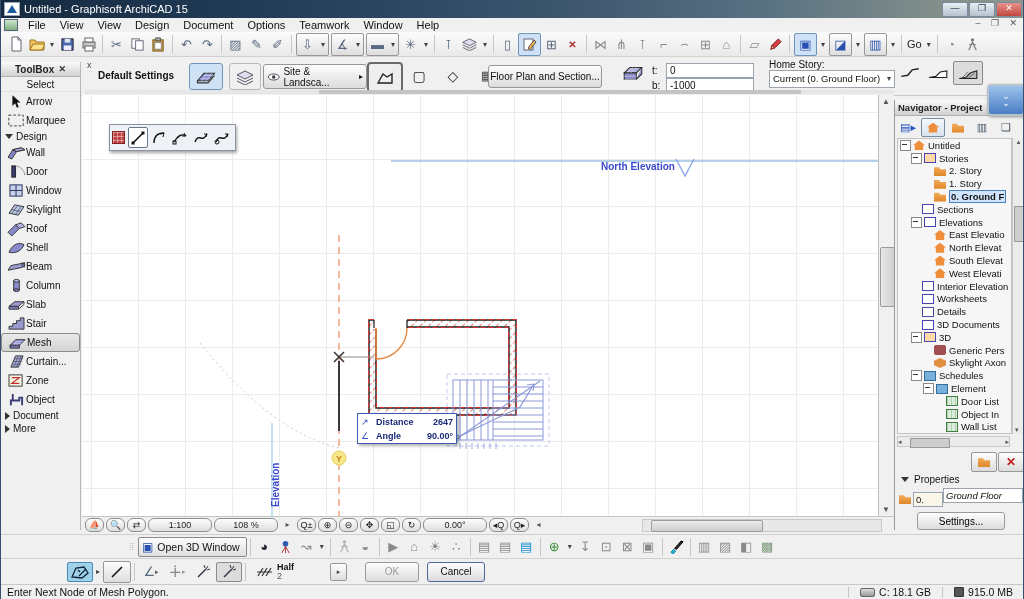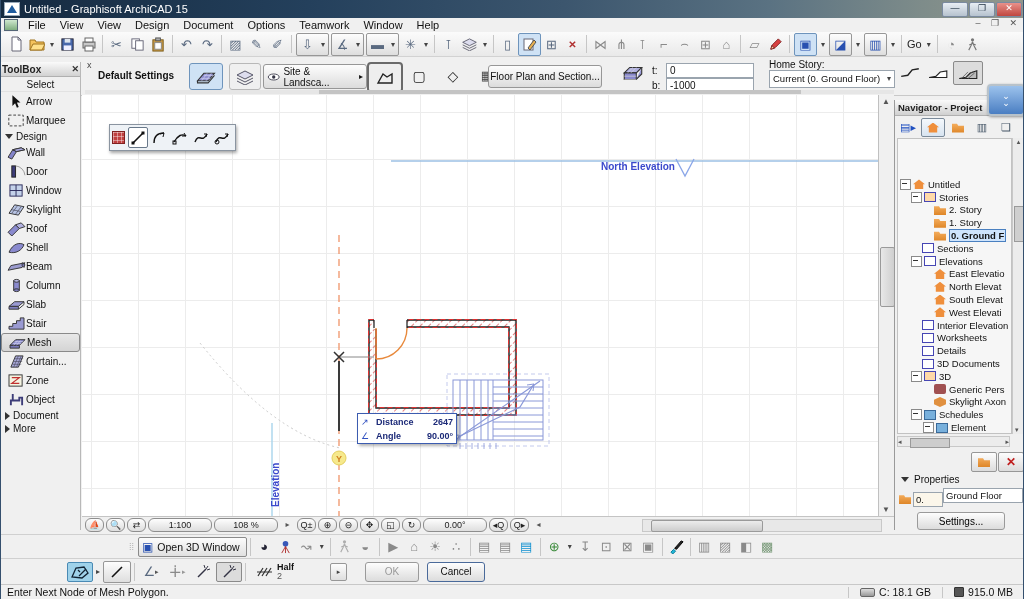--- a/index.html
+++ b/index.html
@@ -34,21 +34,21 @@
   .gotext{font-size:11px;color:#222;padding:0 2px;}
   
   #inforow{left:0;top:57px;width:1024px;height:38px;background:#f0f0f0;border-bottom:1px solid #c8c8c8;}
   .ibtn{border:1px solid #979797;border-radius:3px;background:linear-gradient(#fdfdfd,#dcdcdc);display:inline-flex;align-items:center;justify-content:center;font-size:10px;color:#111;}
   .fld{background:#fff;border:1px solid #9aa4ae;font-size:10px;color:#111;padding:0 3px;line-height:13px;height:13px;}
   .lbl10{font-size:10px;color:#111;}
   #infoscroll{left:84px;top:90px;width:809px;height:4px;background:#e6e6e6;}
   #infoscroll .th{position:absolute;left:234px;top:0;width:482px;height:4px;background:#c4c4c4;}
   
   #toolbox{left:0;top:62px;width:80px;height:468px;background:#f0f0f0;border-right:1px solid #b8b8b8;box-sizing:border-box;z-index:5;}
-  #tbtitle{height:14px;background:linear-gradient(#fafafa,#d2d2d2);border-bottom:1px solid #b0b0b0;font-size:10px;font-weight:bold;color:#222;display:flex;align-items:center;padding:0 1px;}
+  #tbtitle{height:14px;background:linear-gradient(#fafafa,#d2d2d2);border-bottom:1px solid #b0b0b0;font-size:10px;font-weight:bold;color:#222;display:flex;align-items:center;padding:0 14px;}
   #tbtitle .x{margin-left:auto;font-size:9px;color:#333;}
   .thead{height:14px;font-size:10px;color:#111;display:flex;align-items:center;justify-content:center;background:#f0f0f0;border-bottom:1px solid #e2e2e2;}
   .thead2{height:13px;font-size:10px;color:#111;display:flex;align-items:center;padding-left:4px;gap:3px;}
   .tri-d{width:0;height:0;border-left:4px solid transparent;border-right:4px solid transparent;border-top:5px solid #333;}
   .tri-r{width:0;height:0;border-top:4px solid transparent;border-bottom:4px solid transparent;border-left:5px solid #333;}
   .titem{height:19px;display:flex;align-items:center;padding-left:5px;font-size:10px;color:#111;}
   .titem .ticon{width:20px;height:16px;flex:none;display:flex;align-items:center;justify-content:center;}
   .titem.sel{background:linear-gradient(#e8e8e8,#d4d4d4);border:1px solid #8a8a8a;border-radius:3px;box-sizing:border-box;}
   
   #canvas{left:81px;top:95px;width:796px;height:421px;background:#fff;
@@ -77,21 +77,21 @@
   #hscroll .th{position:absolute;left:8px;top:0;width:110px;height:10px;background:linear-gradient(#ececec,#cdcdcd);border:1px solid #9a9a9a;border-radius:2px;}
   
   #navigator{left:893px;top:100px;width:131px;height:430px;background:#f0f0f0;border-left:1px solid #9a9a9a;box-sizing:border-box;z-index:4;}
   #navtitle{height:15px;background:linear-gradient(#fafafa,#d0d0d0);border-bottom:1px solid #b0b0b0;font-size:9.5px;font-weight:bold;color:#222;display:flex;align-items:center;padding:0 3px;}
   #navtitle .x{margin-left:auto;font-size:9px;}
   #naviconrow{height:21px;display:flex;align-items:center;gap:2px;padding:1px 2px;}
   .nvb{width:22px;height:17px;display:inline-flex;align-items:center;justify-content:center;font-size:11px;color:#456;}
   .nvb.on{border:1px solid #7a8a9a;border-radius:2px;background:linear-gradient(#f4f8fc,#d8e4f0);}
   #navtree{position:absolute;left:2px;top:38px;width:115px;height:296px;background:#f6f6f6;border:1px solid #c2c2c2;overflow:hidden;box-sizing:border-box;}
   .trow{height:12.8px;display:flex;align-items:center;font-size:9.5px;color:#111;white-space:nowrap;}
-  .d0{padding-left:2px;margin-top:39px;}.d1{padding-left:13px;}.d2{padding-left:25px;}.d3{padding-left:37px;}
+  .d0{padding-left:2px;}.d1{padding-left:13px;}.d2{padding-left:25px;}.d3{padding-left:37px;}
   .exp{width:9px;height:9px;border:1px solid #8a8a8a;background:#fff;flex:none;margin-right:2px;position:relative;}
   .exp::before{content:"";position:absolute;left:1px;top:3px;width:5px;height:1px;background:#333;}
   .noexp{width:11px;flex:none;}
   .ni{width:12px;height:10px;flex:none;margin-right:3px;}
   .ni-house{background:#ef8f3c;clip-path:polygon(50% 0,100% 48%,85% 48%,85% 100%,15% 100%,15% 48%,0 48%);}
   .ni-folder{background:linear-gradient(#f6b061,#de8628);clip-path:polygon(0 12%,42% 12%,52% 32%,100% 32%,100% 100%,0 100%);}
   .ni-box{background:#fff;border:1px solid #4646b4;box-sizing:border-box;}
   .ni-box.fill{background:#ffd9a8;}
   .ni-cam{background:#a05050;border-radius:2px;}
   .ni-axo{background:#e09040;clip-path:polygon(50% 0,100% 28%,100% 72%,50% 100%,0 72%,0 28%);}
@@ -902,21 +902,21 @@
     <span class="navbtn abs" style="left:76px;top:352px;">
         <span class="ni ni-folder" style="margin:0;"></span>
       </span>
     <span class="navbtn abs" style="left:103px;top:352px;color:#c02020;font-weight:bold;font-size:12px;">✕</span>
     <div id="propshdr">
       <span class="tri-d"></span>
       <span>Properties</span>
     </div>
     <span class="ni ni-folder abs" style="left:4px;top:394px;"></span>
     <span class="sbox" style="left:18px;top:392px;width:24px;background:#fbf6ea;">0.</span>
-    <span class="sbox" style="left:48px;top:388px;width:74px;">Ground Floor</span>
+    <span class="sbox" style="left:48px;top:388px;width:74px;font-style:italic;">Ground Floor</span>
     <span class="okbtn abs" id="settingsbtn">Settings...</span>
   </div>
 
   <div id="chevbtn" class="abs">
       <span>⌄</span>
       <span>⌄</span>
     </div>
 
   <div id="btoolbar" class="abs flex">
     <span style="color:#aaa;font-size:9px;margin-right:4px;">⁞⁞</span>

